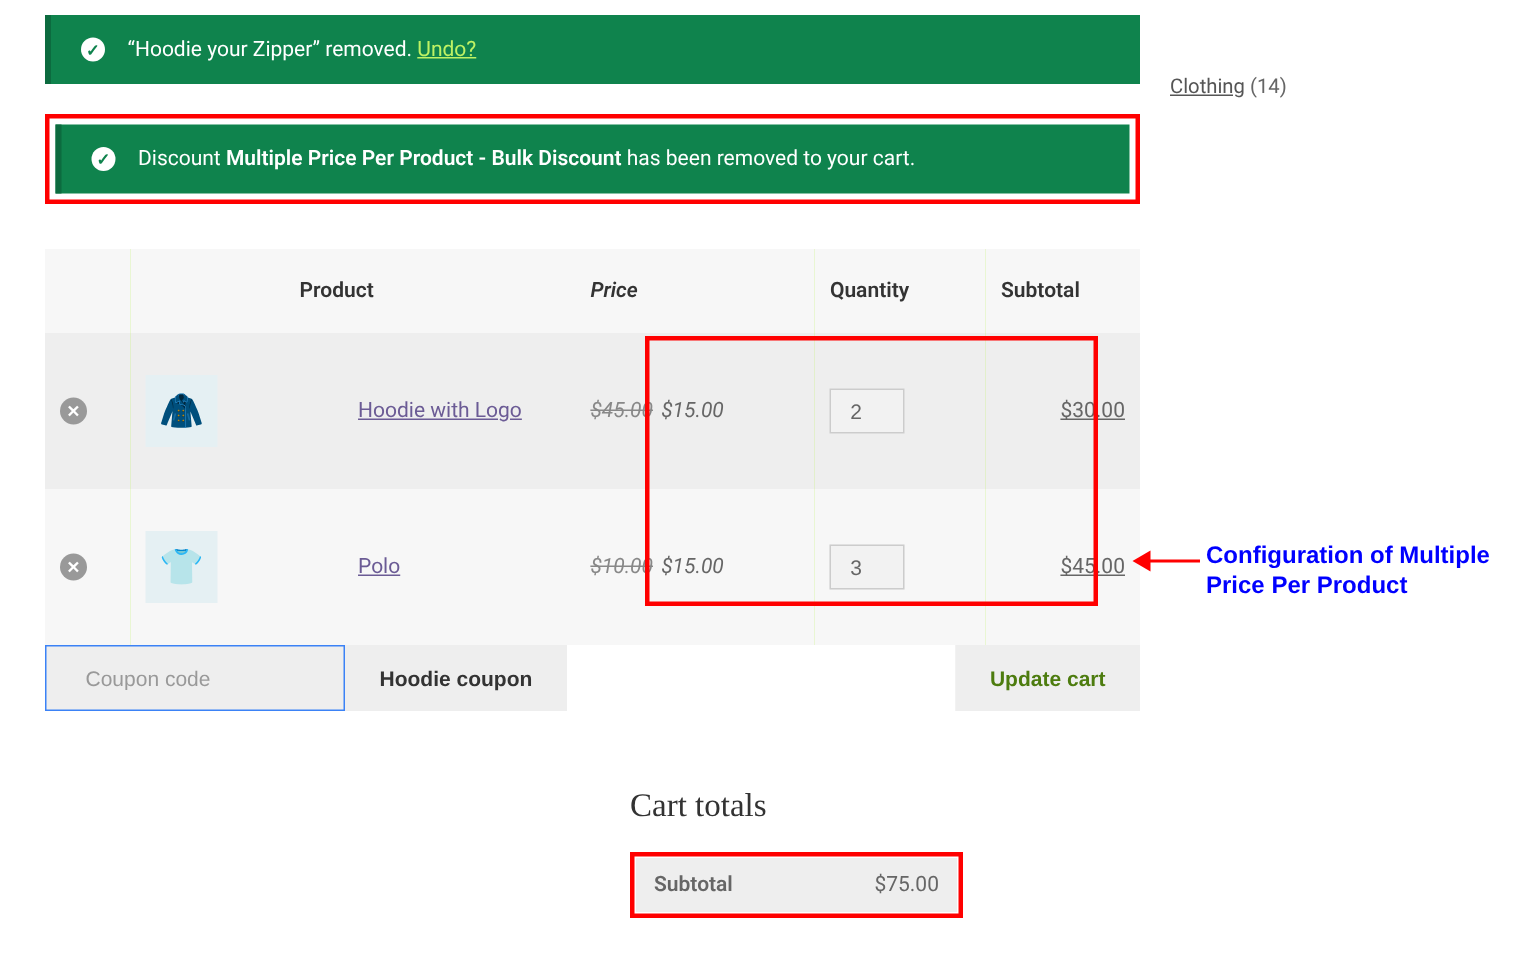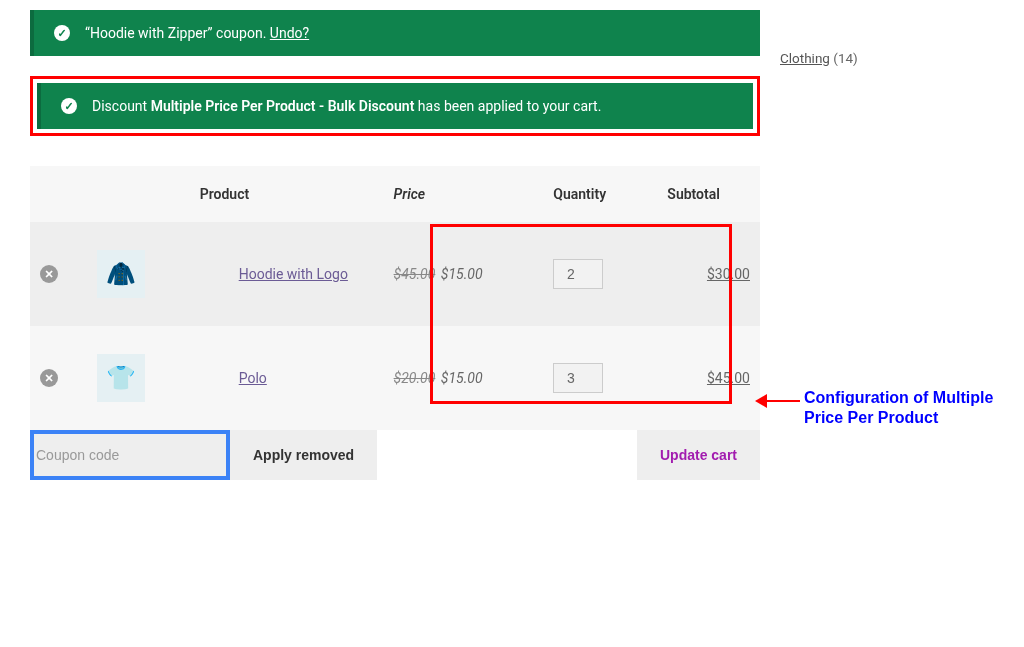--- a/index.html
+++ b/index.html
@@ -56,21 +56,21 @@
     border-radius: 50%;
     background: #fff;
     display: flex;
     align-items: center;
     justify-content: center;
     color: #0f834d;
     font-size: 11px;
     font-weight: bold;
     line-height: 1;
   }
-  .notice a { color: #ffffff; text-decoration: underline; }
+  .notice a { color: #bef264; text-decoration: underline; }
   .notice strong { font-weight: 600; }
 
   .red-frame {
     border: 3px solid #ff0000;
     padding: 4px;
     margin-bottom: 30px;
   }
 
   
   .cart-table {
@@ -167,38 +167,38 @@
     justify-content: space-between;
     padding: 0;
     margin-top: 0;
     background: transparent;
   }
   .actions-left {
     display: flex;
   }
   .coupon-input {
     background: #eee;
-    border: 4px solid #3b82f6;
-    padding: 13px 2px;
+    border: 1px solid #3b82f6;
+    padding: 13px 26px;
     width: 200px;
     font-size: 14px;
     color: #999;
   }
   .coupon-input::placeholder { color: #999; }
   .btn {
     background: #eee;
     border: 1px solid #eee;
     padding: 13px 22px;
     color: #333;
     font-weight: 600;
     font-size: 14px;
     cursor: pointer;
   }
   .btn.disabled {
-    color: #a21caf;
+    color: #4d7c0f;
     cursor: default;
   }
 
   
   .cart-totals-wrap {
     width: 340px;
     margin-left: auto;
     margin-top: 50px;
   }
   .cart-totals-title {
@@ -230,21 +230,21 @@
     text-align: right;
     padding: 10px 12px;
     color: #666;
     font-size: 14px;
   }
 
   
   .annotation {
     position: absolute;
     left: 755px;
-    top: 388px;
+    top: 361px;
     display: flex;
     align-items: flex-start;
     gap: 4px;
   }
   .arrow {
     width: 45px;
     height: 14px;
     position: relative;
     margin-top: 6px;
   }
@@ -276,29 +276,29 @@
 </head>
 <body>
 
 <div class="page-wrap">
 <div class="page">
   <div class="main">
 
     <div class="notice">
       <span class="check-icon">✓</span>
       <span>
-        <span>“Hoodie with Zipper” coupon. </span><a href="#">Undo?</a>
+        <span>“Hoodie your Zipper” removed. </span><a href="#">Undo?</a>
       </span>
     </div>
 
     <div class="red-frame">
       <div class="notice" style="margin:0">
         <span class="check-icon">✓</span>
         <span>
-          <span>Discount </span><strong>Multiple Price Per Product - Bulk Discount</strong><span> has been applied to your cart.</span>
+          <span>Discount </span><strong>Multiple Price Per Product - Bulk Discount</strong><span> has been removed to your cart.</span>
         </span>
       </div>
     </div>
 
     <div class="cart-wrapper">
       <table class="cart-table">
         <thead>
           <tr>
             <th class="col-remove"></th>
             <th class="col-thumb"></th>
@@ -326,39 +326,52 @@
           </tr>
           <tr class="row2">
             <td class="col-remove">
                   <div class="remove-btn">✕</div>
                 </td>
             <td class="col-thumb">
                   <div class="thumb">👕</div>
                 </td>
             <td class="col-prod"><a href="#" class="prod-link">Polo</a></td>
             <td class="col-price">
-              <span class="price-old">$20.00</span>
+              <span class="price-old">$10.00</span>
               <span class="price-new">$15.00</span>
             </td>
             <td class="col-qty"><input type="number" class="qty-input" value="3" style=""></td>
             <td class="col-sub subtotal-cell">$45.00</td>
           </tr>
         </tbody>
       </table>
       <div class="price-frame"></div>
     </div>
 
     <div class="actions-row">
       <div class="actions-left">
         <input class="coupon-input" placeholder="Coupon code" style="">
-        <button class="btn">Apply removed</button>
+        <button class="btn">Hoodie coupon</button>
       </div>
       <button class="btn disabled">Update cart</button>
     </div>
 
+    <div class="cart-totals-wrap">
+      <h2 class="cart-totals-title">Cart totals</h2>
+      <div class="totals-frame">
+        <table class="totals-table">
+          <tbody>
+                <tr>
+            <th>Subtotal</th>
+            <td>$75.00</td>
+          </tr>
+        </tbody>
+            </table>
+      </div>
+    </div>
 
   </div>
 
   <div class="sidebar">
     <ul>
       <li>
         <a href="#" class="cat-link">Clothing</a>
         <span class="cat-count">(14)</span>
       </li>
     </ul>

